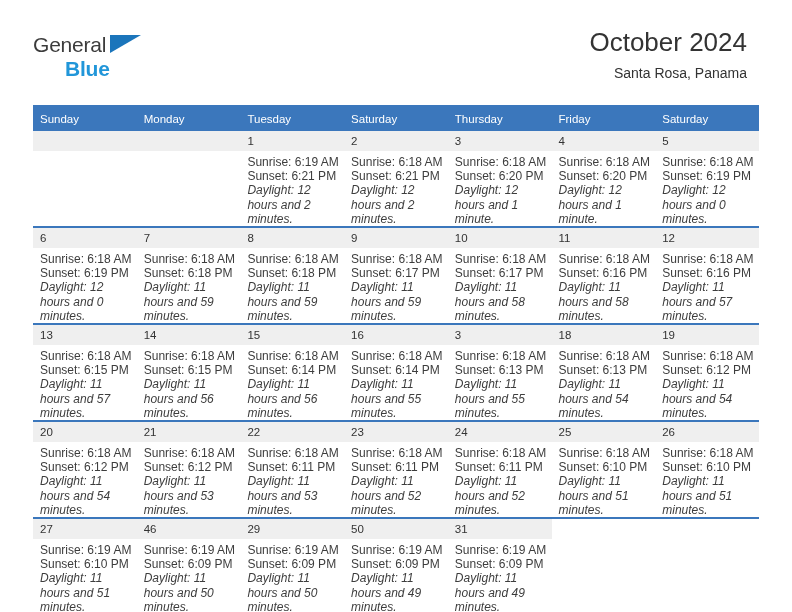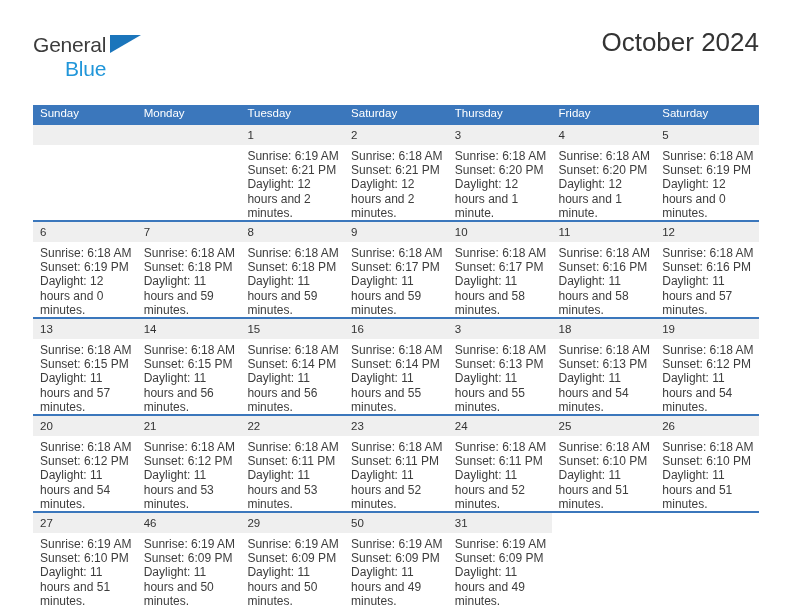--- a/index.html
+++ b/index.html
@@ -51,24 +51,25 @@
     height: 0;
     border-left: 31px solid #1b75bb;
     border-bottom: 18px solid transparent;
   }
   .logo-row2 {
     font-size: 21px;
     color: #2196d9;
     letter-spacing: -0.2px;
     margin-top: 3px;
     margin-left: 32px;
+    font-weight: bold;
   }
   .title-block {
     position: absolute;
-    right: 0;
+    right: 12px;
     top: 0;
     text-align: right;
   }
   .cal-title {
     font-size: 26px;
     color: #333333;
     line-height: 1.15;
     white-space: nowrap;
   }
   .cal-subtitle {
@@ -86,21 +87,21 @@
     width: 726px;
     border-collapse: collapse;
     table-layout: fixed;
   }
   .calendar th {
     background: #3b77bc;
     color: #ffffff;
     font-size: 11.5px;
     font-weight: normal;
     text-align: left;
-    padding: 2px 0 6px 7px;
+    padding: 8px 0 6px 7px;
     height: 11px;
     border: none;
   }
   .calendar td {
     vertical-align: top;
     padding: 0;
     border: none;
     width: 103.7px;
   }
   .week-sep {
@@ -131,39 +132,41 @@
     padding: 4px 6px 0 7px;
     font-size: 12px;
     line-height: 14.2px;
     color: #3d3d3d;
   }
   .info div {
     white-space: nowrap;
   }
   .info .dl {
     white-space: normal;
+    font-style: italic;
   }
 </style>
 </head>
 <body>
 
 <div class="page">
 
   <div class="top-bar">
 
     <div class="logo">
       <div class="logo-row1">
         <span>General</span>
         <span class="logo-tri"></span>
       </div>
       <div class="logo-row2">Blue</div>
     </div>
 
     <div class="title-block">
       <div class="cal-title">October 2024</div>
+      <div class="cal-subtitle">Santa Rosa, Panama</div>
     </div>
 
   </div>
 
   <table class="calendar">
     <thead>
       <tr id="weekday-row">
           <th>Sunday</th>
           <th>Monday</th>
           <th>Tuesday</th>

